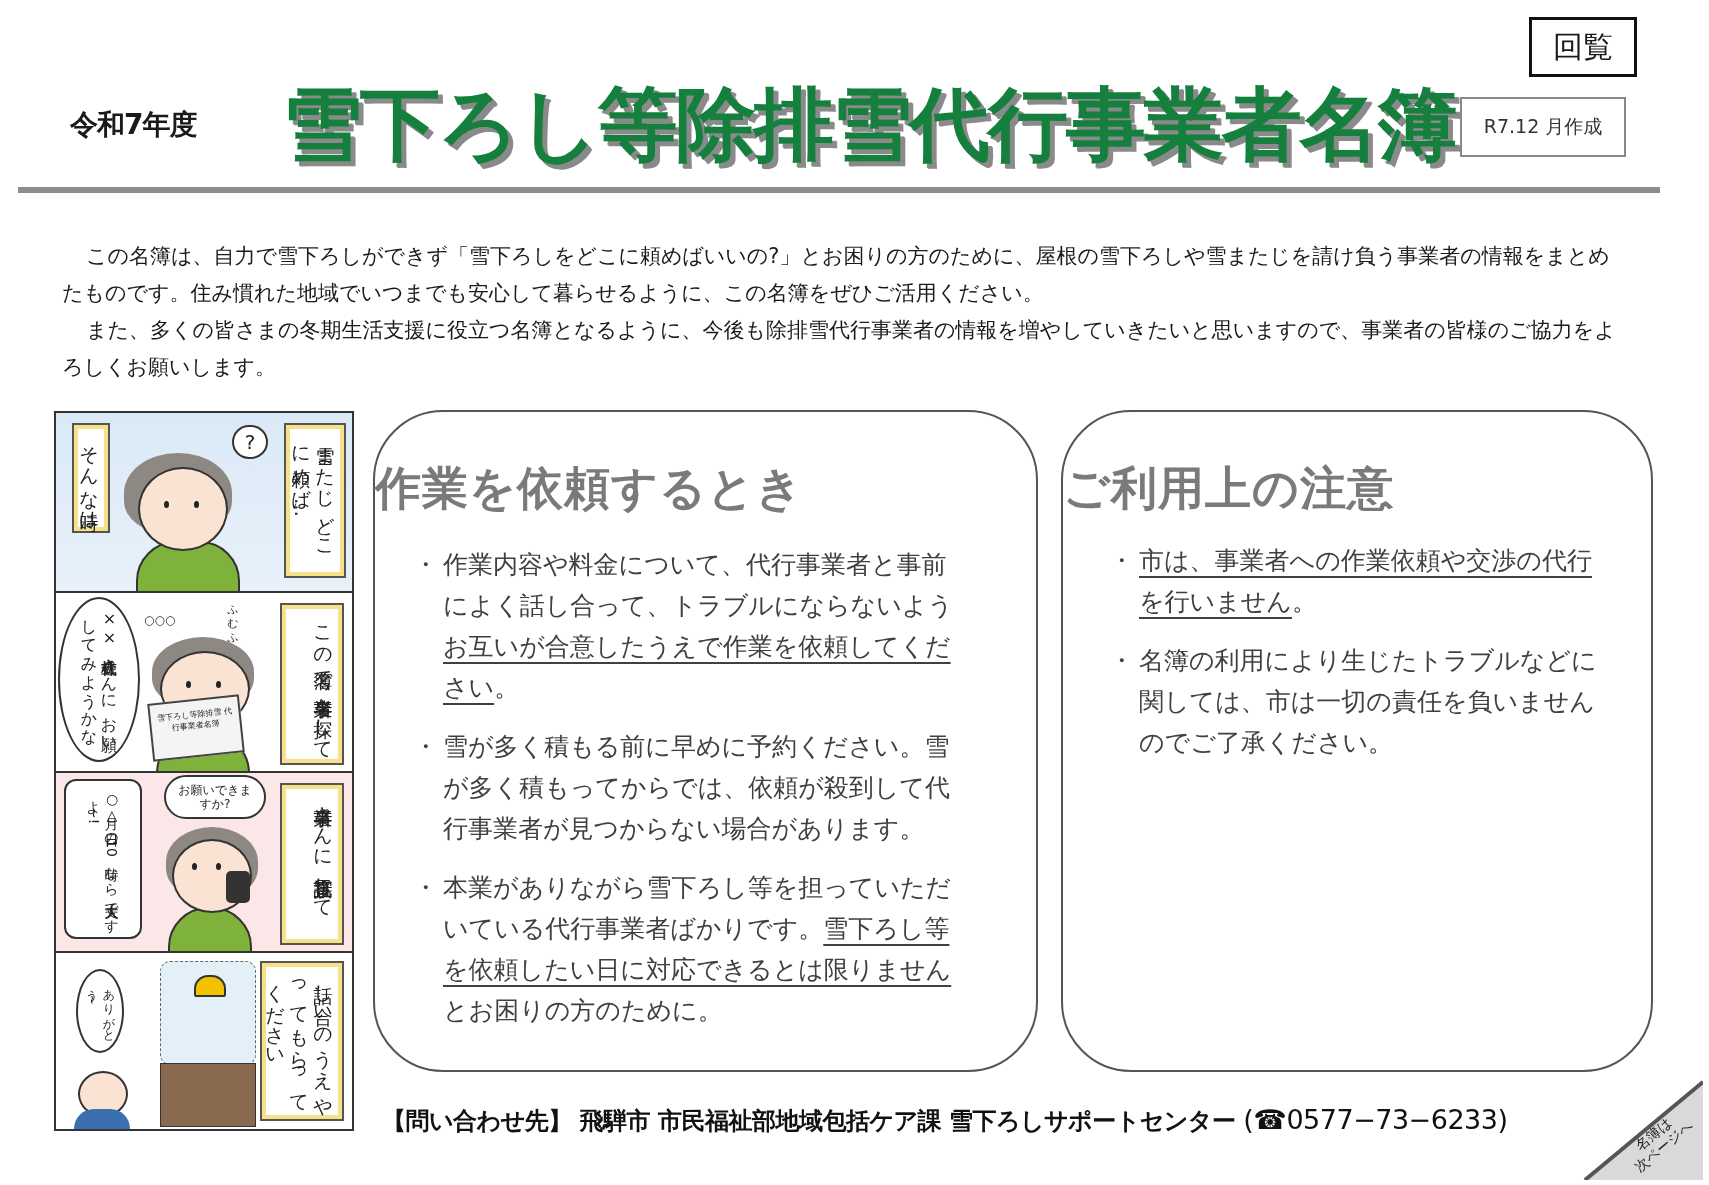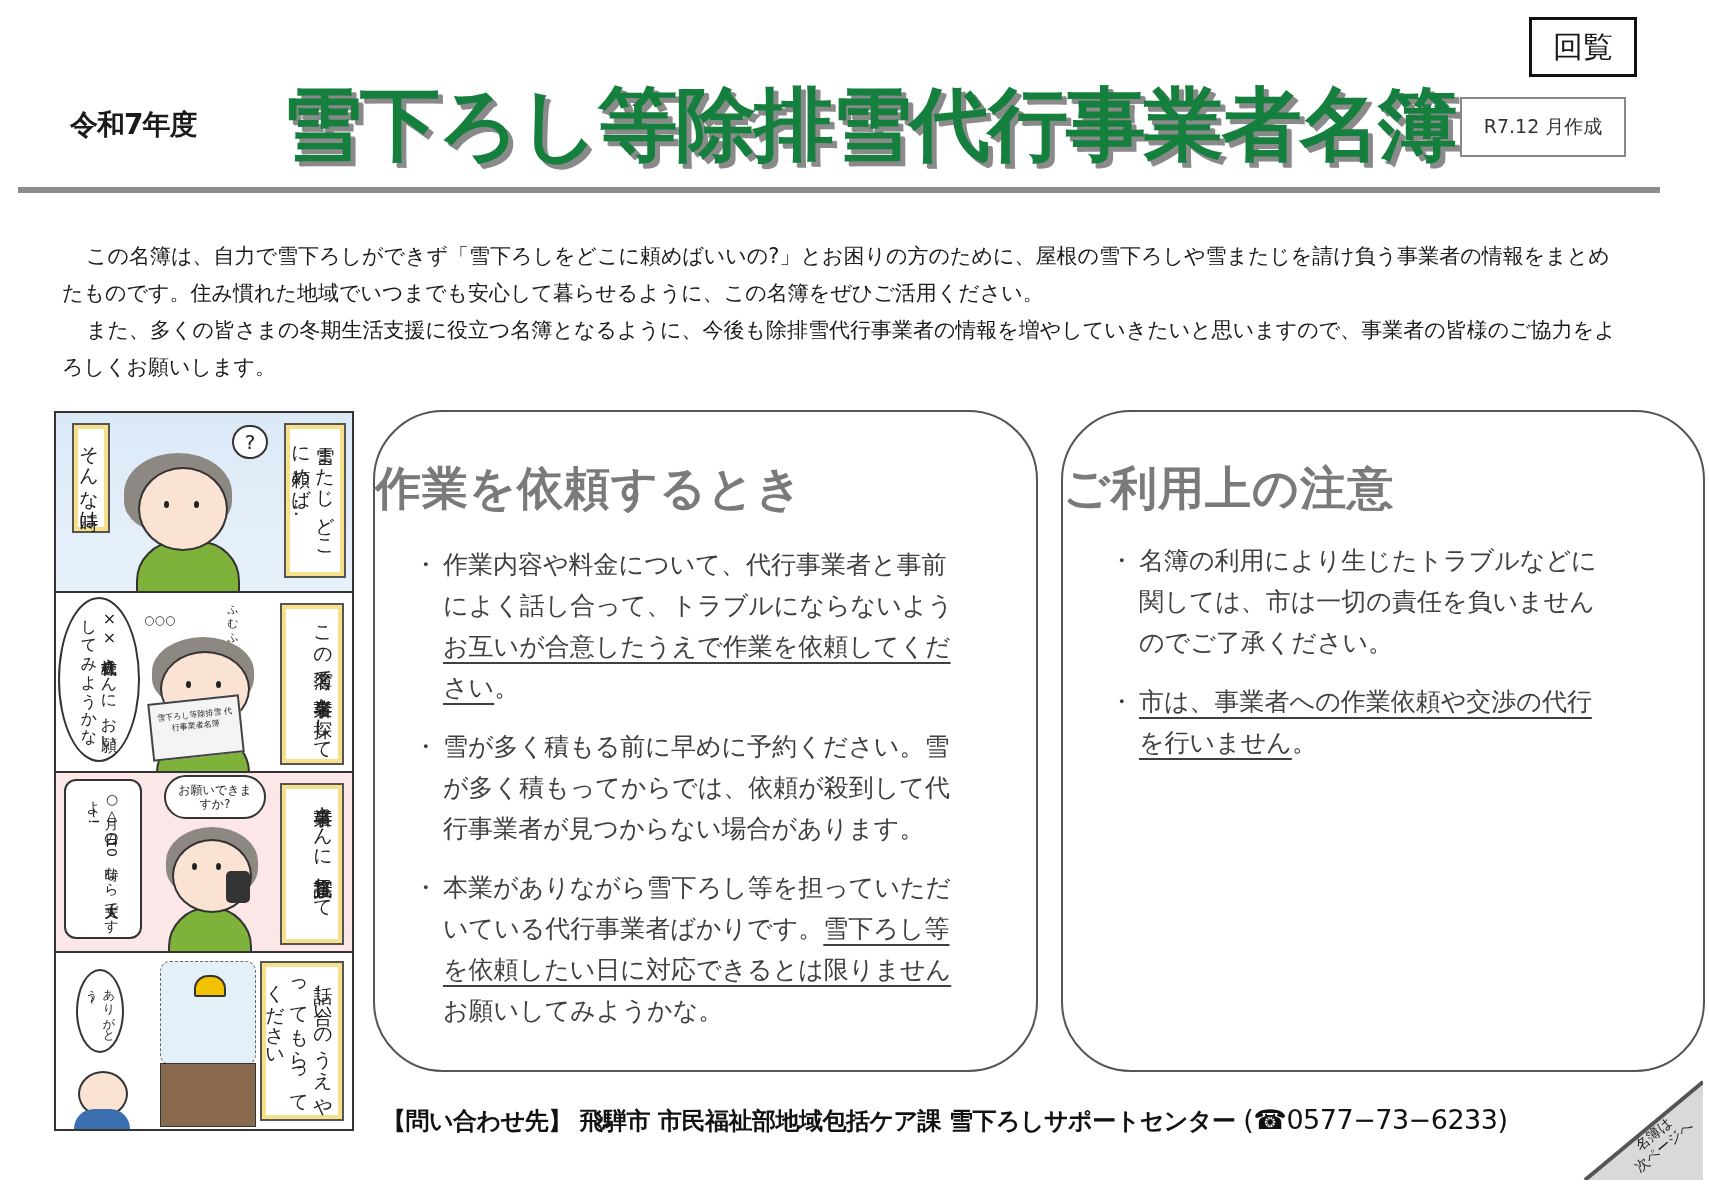--- a/index.html
+++ b/index.html
@@ -40,21 +40,21 @@
   .bubble-h { writing-mode:horizontal-tb; border-radius:40px; }
   .person { position:absolute; }
   .head { position:absolute; border-radius:50%; background:#fbe3d3; border:2px solid #333; }
   .hair { position:absolute; border-radius:50% 50% 40% 40%; background:#8e8882; }
   .body-green { position:absolute; background:#7fb23a; border:2px solid #333; border-radius:40px 40px 0 0; }
   .eye { position:absolute; width:5px; height:7px; background:#222; border-radius:50%; }
 
   
   .card { border:2px solid #555; border-radius:70px; box-sizing:border-box; background:#fff; }
   .card-request { left:373px; top:410px; width:665px; height:662px; }
-  .card-notes { left:1061px; top:410px; width:644px; height:662px; }
+  .card-notes { left:1061px; top:410px; width:592px; height:662px; }
   .card-title { position:absolute; left:0; right:0; text-align:left; font-size:46px; font-weight:bold; color:#7a7a7a; letter-spacing:1px; }
   .card-list { position:absolute; margin:0; padding:0; list-style:none; font-size:25px; line-height:41px; color:#404040; }
   .card-list li { position:relative; padding-left:20px; margin-bottom:18px; }
   .card-list li::before { content:"・"; position:absolute; left:-10px; top:0; }
   .ul { text-decoration:underline; text-decoration-thickness:2px; text-underline-offset:7px; }
 
   
   .contact { left:382px; top:1104px; font-size:24px; font-weight:bold; color:#111; white-space:nowrap; letter-spacing:-0.5px; }
   .contact .phone { font-weight:normal; font-size:27px; }
   .next-page { left:1583px; top:1080px; width:120px; height:100px; }
@@ -132,29 +132,29 @@
     <div class="abs" style="left:22px;top:118px;width:46px;height:42px;background:#fbe3d3;border:2px solid #333;border-radius:50%;"></div>
     <div class="abs" style="left:18px;top:156px;width:56px;height:20px;background:#3b6fb0;border-radius:20px 20px 0 0;"></div>
   </div>
 </div>
 
 <div class="abs card card-request">
   <div class="card-title" style="top:46px;">作業を依頼するとき</div>
   <ul class="card-list" style="left:48px;top:132px;width:540px;">
     <li><span>作業内容や料金について、代行事業者と事前によく話し合って、トラブルにならないよう</span><span class="ul">お互いが合意したうえで作業を依頼してください</span><span>。</span></li>
     <li><span>雪が多く積もる前に早めに予約ください。雪が多く積もってからでは、依頼が殺到して代行事業者が見つからない場合があります。</span></li>
-    <li><span>本業がありながら雪下ろし等を担っていただいている代行事業者ばかりです。</span><span class="ul">雪下ろし等を依頼したい日に対応できるとは限りません</span><span>お願いしてみようかな。</span></li>
+    <li><span>本業がありながら雪下ろし等を担っていただいている代行事業者ばかりです。</span><span class="ul">雪下ろし等を依頼したい日に対応できるとは限りません</span><span>とお困りの方のために。</span></li>
   </ul>
 </div>
 
 <div class="abs card card-notes">
   <div class="card-title" style="top:46px;">ご利用上の注意</div>
   <ul class="card-list" style="left:56px;top:128px;width:490px;">
+    <li><span class="ul">市は、事業者への作業依頼や交渉の代行を行いません</span><span>。</span></li>
     <li><span>名簿の利用により生じたトラブルなどに関しては、市は一切の責任を負いませんのでご了承ください。</span></li>
-    <li><span class="ul">市は、事業者への作業依頼や交渉の代行を行いません</span><span>。</span></li>
   </ul>
 </div>
 
 <div class="abs contact">
   <span>【問い合わせ先】 飛騨市  市民福祉部地域包括ケア課  雪下ろしサポートセンター</span>
   <span class="phone">(☎0577−73−6233)</span>
 </div>
 
 <div class="abs next-page">
   <svg width="120" height="100" viewBox="0 0 120 100">

